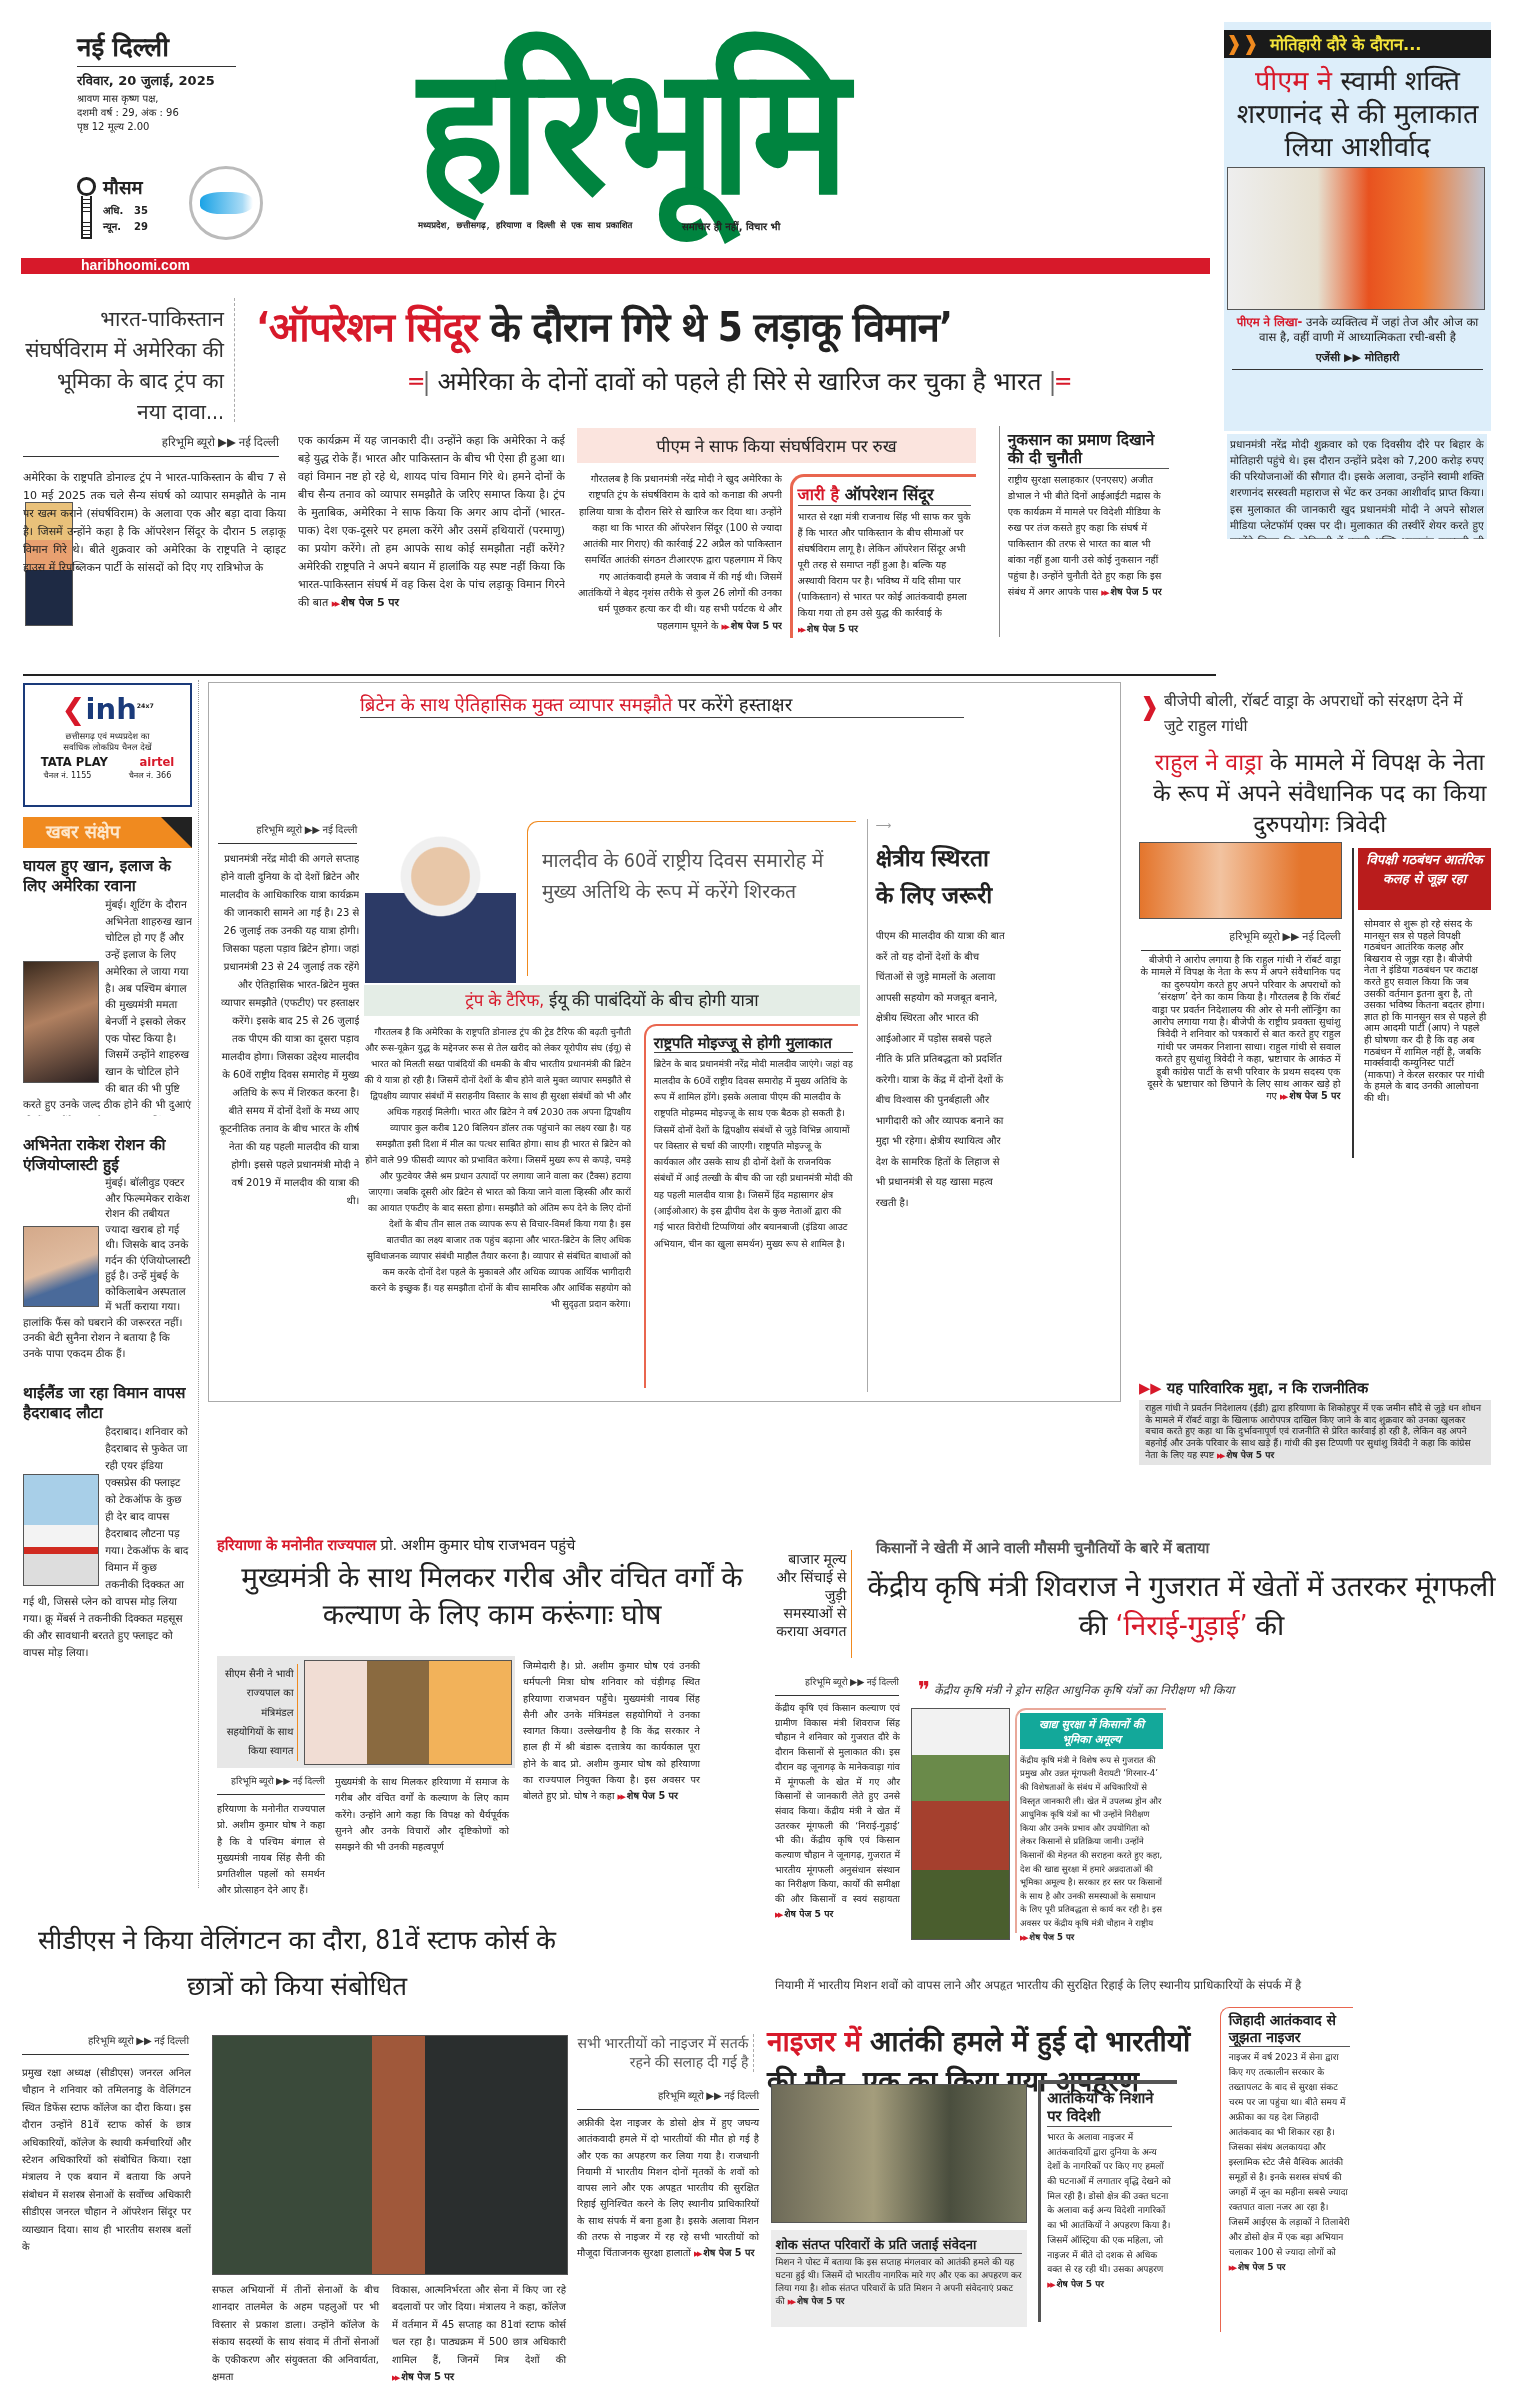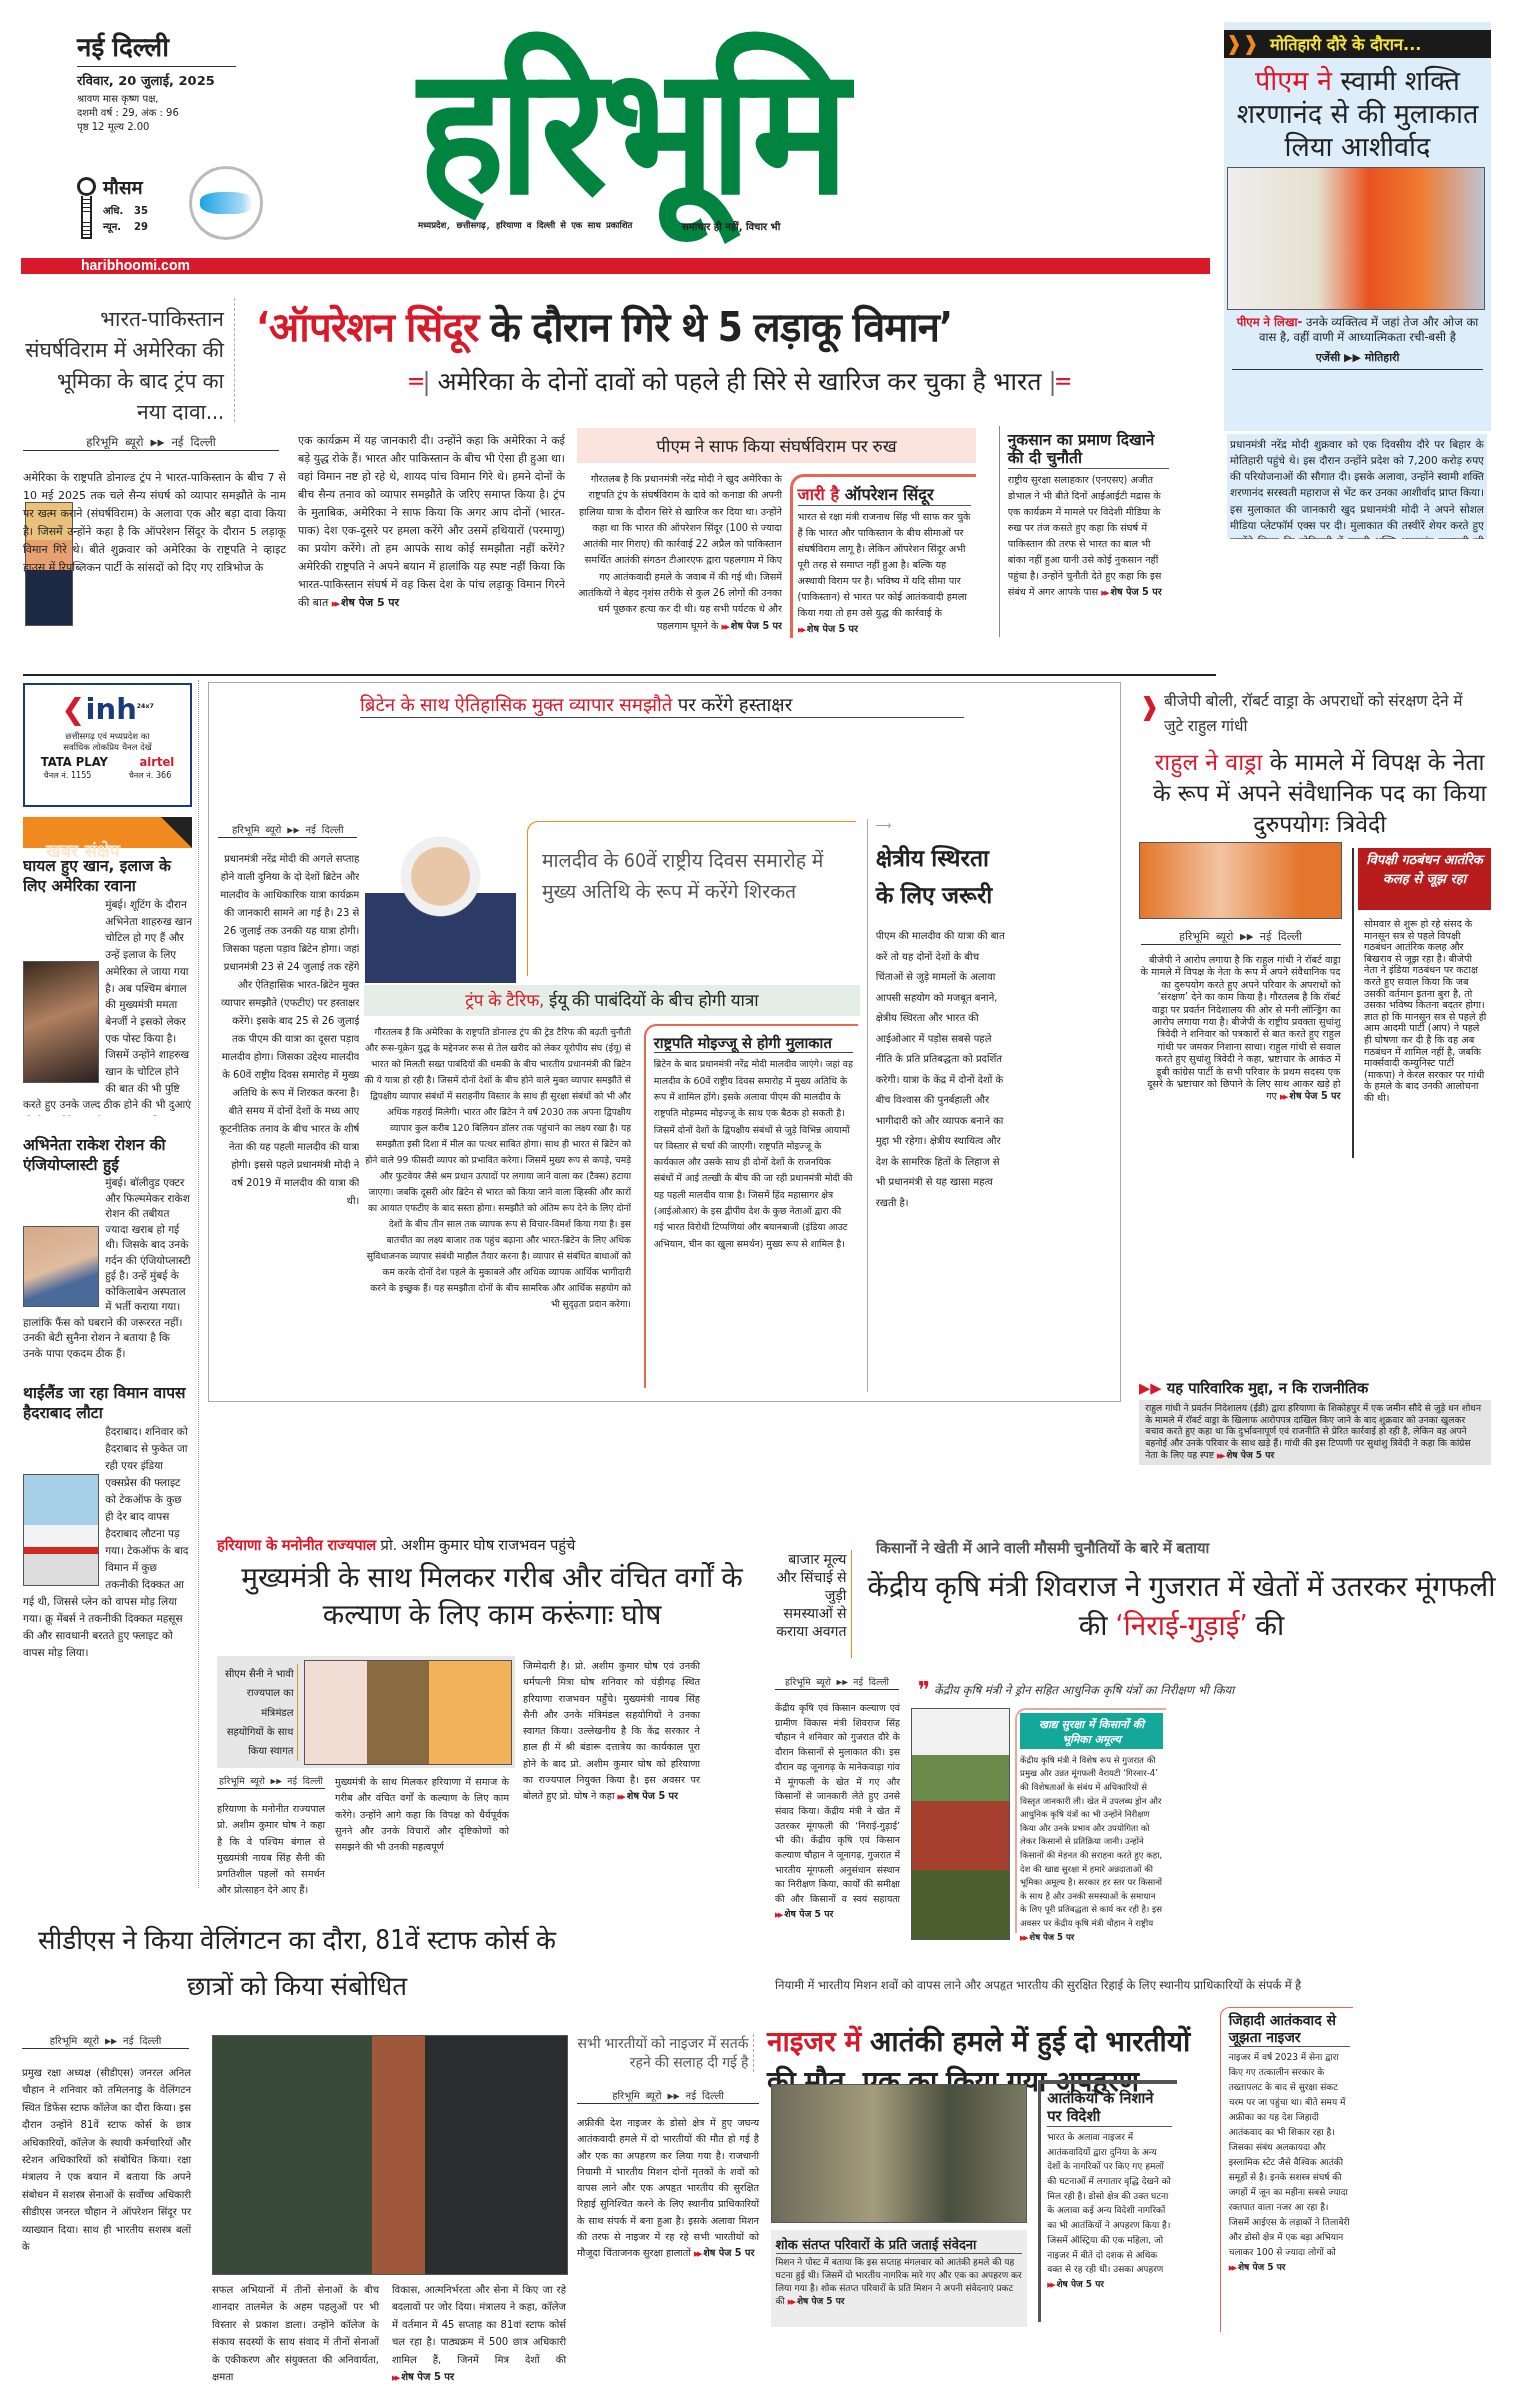--- a/index.html
+++ b/index.html
@@ -1,20 +1,20 @@
 <!DOCTYPE html>
 <html style="font-size:12.4px"><head>
 <meta charset="utf-8">
 <style>
 *{box-sizing:border-box;margin:0;padding:0}
 html,body{width:1514px;background:#fff}
 body{font-family:"DejaVu Sans","Liberation Sans",sans-serif;color:#222;position:relative;height:2401px;overflow:hidden}
 .abs{position:absolute}
 .red{color:#d7192a}
-.byline{font-family:Liberation Mono, monospace;font-size:11.6px;text-align:center;border-bottom:1.5px solid #333;padding-bottom:1px;margin-bottom:6.2px;color:#333}
+.byline{font-family:Liberation Serif, serif;font-size:11.6px;text-align:right;border-bottom:1.5px solid #333;padding-bottom:7px;margin-bottom:6.2px;color:#333}
 .body{font-size:11.2px;line-height:18px;text-align:justify;color:#222}
 .cont{font-weight:bold;white-space:nowrap}
 .cont::before{content:"\25B6\25B6 ";color:#d7192a;font-size:7px;letter-spacing:-2.3px;margin-right:3.1px}
 .photo{background:linear-gradient(135deg,#8a6a50,#c9a07a 40%,#5a4535);border:0.8px solid #555}
 .rule{background:#222}
 </style>
 </head>
 <body>
 
 <div class="abs" style="left:77px;top:28px;width:159px">
@@ -115,21 +115,21 @@
   <div style="display:flex;justify-content:space-around;font-weight:bold;font-size:11.6px;margin-top:3.1px">
     <span style="color:#1b1b1b">TATA PLAY</span>
     <span style="color:#d7192a">airtel</span>
   </div>
   <div style="display:flex;justify-content:space-around;font-size:8.1px">
     <span>चैनल नं. 1155</span>
     <span>चैनल नं. 366</span>
   </div>
 </div>
 <div class="abs" style="left:23px;top:817px;width:169px;height:31px;background:#f08a1f">
-  <span style="position:absolute;left:23px;top:21px;color:#fde7cc;font-size:18px;font-weight:bold">खबर संक्षेप</span>
+  <span style="position:absolute;left:23px;top:2px;color:#fde7cc;font-size:18px;font-weight:bold">खबर संक्षेप</span>
   <span style="position:absolute;right:0;top:0;border-top:31px solid #222;border-left:31px solid transparent"></span>
 </div>
 <div class="abs" style="left:23px;top:856px;width:169px">
   <div style="height:260px;overflow:hidden">
     <div style="font-size:15.5px;font-weight:bold;line-height:20px">घायल हुए खान, इलाज के लिए अमेरिका रवाना</div>
     <div class="photo" style="float:left;width:76px;height:122px;margin:65px 6.2px 3.1px 0;background:linear-gradient(160deg,#3a2a1e,#b08060 45%,#2a2020)"></div>
     <div class="body" style="font-size:10.5px;line-height:16.7px;text-align:left">मुंबई। शूटिंग के दौरान अभिनेता शाहरुख खान चोटिल हो गए हैं और उन्हें इलाज के लिए अमेरिका ले जाया गया है। अब पश्चिम बंगाल की मुख्यमंत्री ममता बेनर्जी ने इसको लेकर एक पोस्ट किया है। जिसमें उन्होंने शाहरुख खान के चोटिल होने की बात की भी पुष्टि करते हुए उनके जल्द ठीक होने की भी दुआएं की हैं। उन्होंने खान के स्वास्थ्य पर चिंता जाहिर की है।</div>
   </div>
   <div style="height:236px;overflow:hidden;margin-top:19px">
     <div style="font-size:15.5px;font-weight:bold;line-height:20px">अभिनेता राकेश रोशन की एंजियोप्लास्टी हुई</div>

